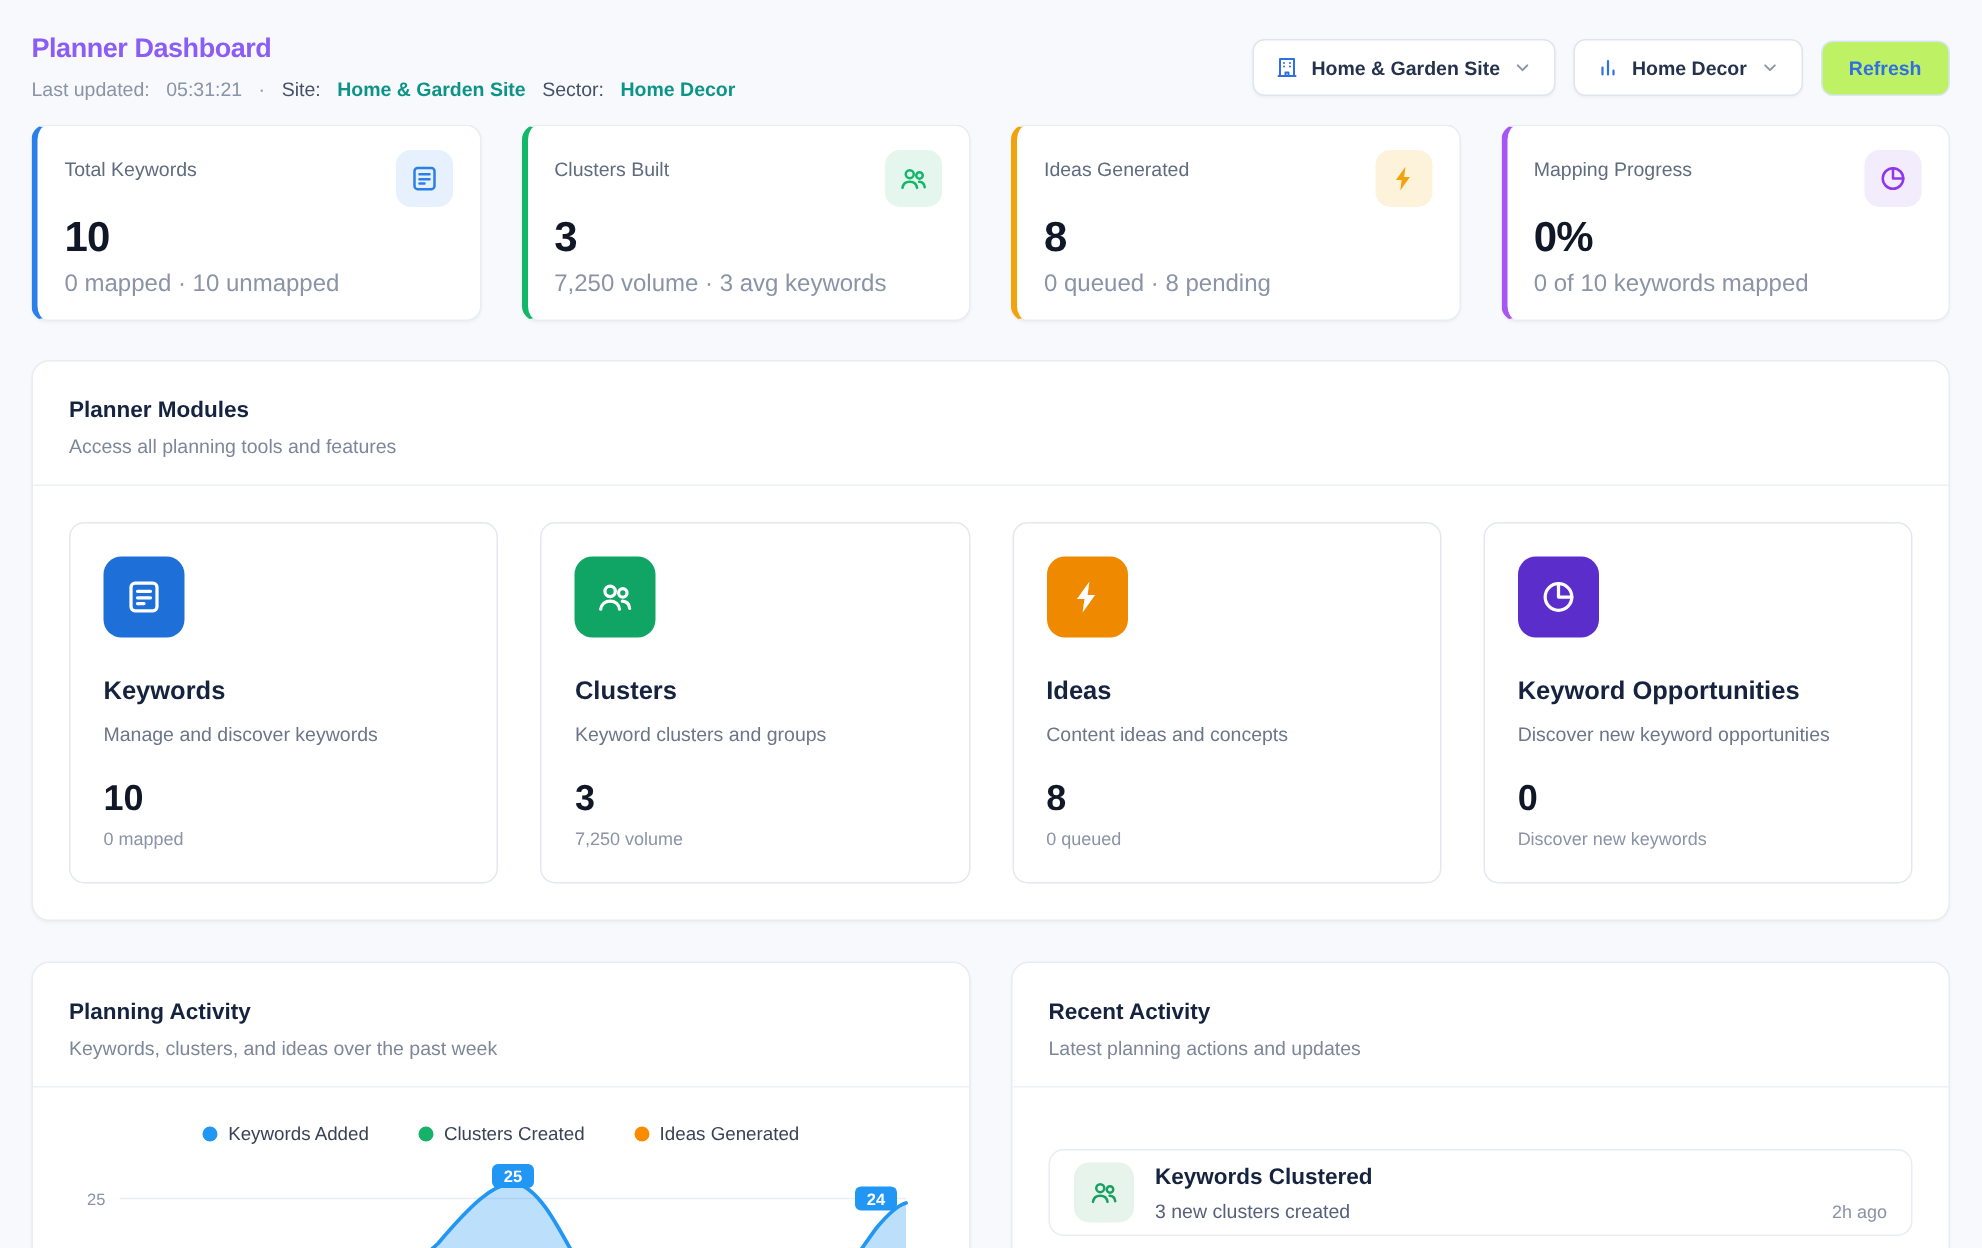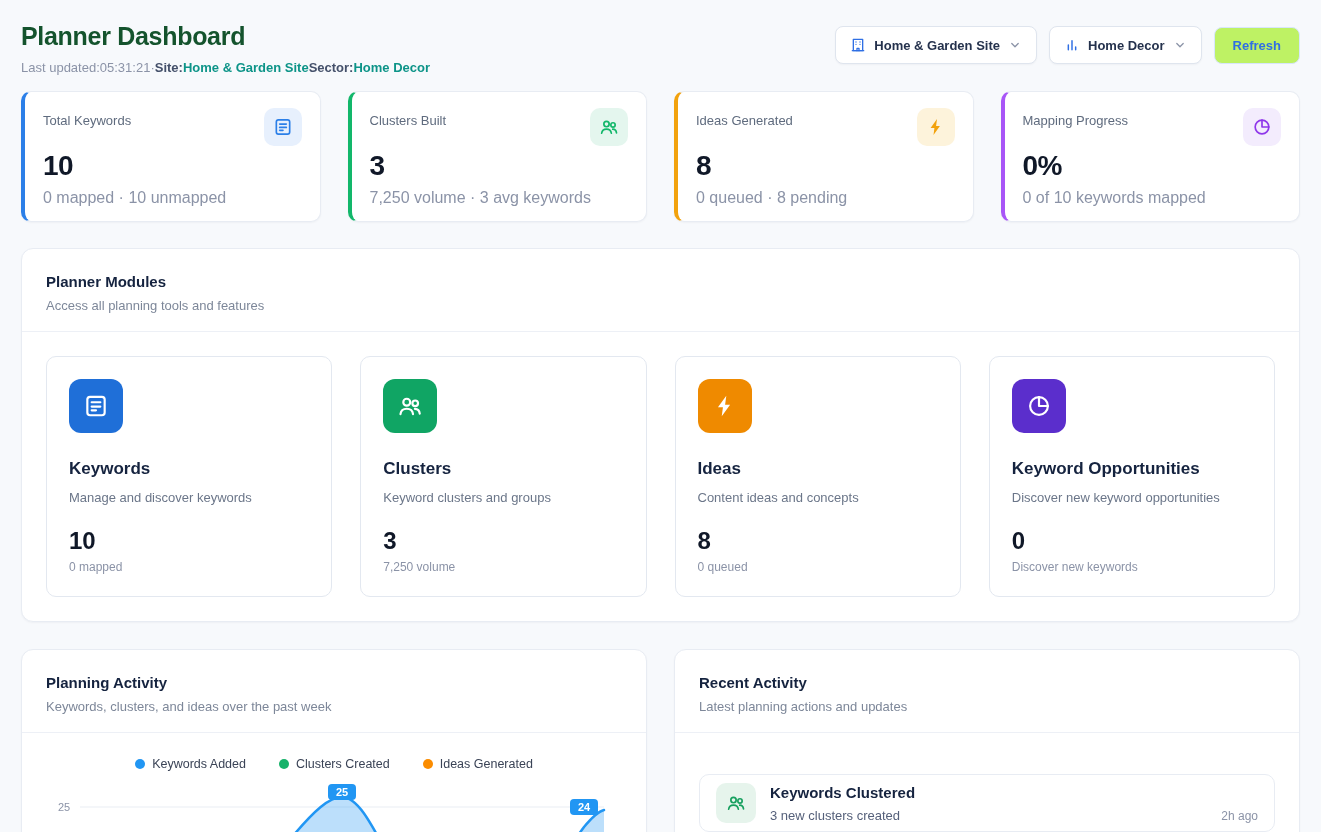--- a/index.html
+++ b/index.html
@@ -2,23 +2,23 @@
 <html><head>
 <meta charset="utf-8">
 <style>
   * { margin:0; padding:0; box-sizing:border-box; }
   html, body { width:1321px; height:832px; overflow:hidden; }
   body { background:#f7f9fc; font-family:"Liberation Sans", sans-serif; color:#15233f; }
   .page { padding:22px 21px 0; }
 
   
   .header-row { display:flex; justify-content:space-between; align-items:flex-start; }
-  .page-title { font-size:25px; font-weight:800; letter-spacing:-0.3px; color:#14532d; }
-  .meta-line { margin-top:9px; font-size:13px; color:#8b93a7; display:flex; align-items:center; gap:0; }
-  .meta-strong { color:#44506a; font-weight:700; }
+  .page-title { font-size:18px; font-weight:800; letter-spacing:-0.3px; color:#8b5cf6; }
+  .meta-line { margin-top:9px; font-size:13px; color:#8b93a7; display:flex; align-items:center; gap:11px; }
+  .meta-strong { color:#44506a; font-weight:400; }
   .meta-link { color:#0d9488; font-weight:700; cursor:pointer; }
   .header-actions { display:flex; gap:12px; align-items:center; margin-top:4px; }
   .selector-btn { display:flex; align-items:center; gap:8px; background:#ffffff; border:1px solid #dfe5ee; border-radius:8px; padding:10px 14px; font-size:13px; font-weight:700; color:#25324d; cursor:pointer; box-shadow:0 1px 2px rgba(16,24,40,.04); }
   .selector-btn .btn-icon { color:#2f6fe4; display:flex; }
   .selector-btn .chev { color:#8b93a7; display:flex; }
   .refresh-btn { background:#bef264; color:#2f6fe4; border:1px solid #d8e6fb; border-radius:8px; padding:10px 18px; font-size:13px; font-weight:700; cursor:pointer; }
 
   
   .stats-grid { display:grid; grid-template-columns:repeat(4,1fr); gap:27px; margin-top:16px; }
   .stat-card { background:#fff; border:1px solid #e8ecf3; border-left-width:4px; border-left-style:solid; border-radius:10px; padding:16px 18px 14px; box-shadow:0 1px 2px rgba(16,24,40,.04); }

